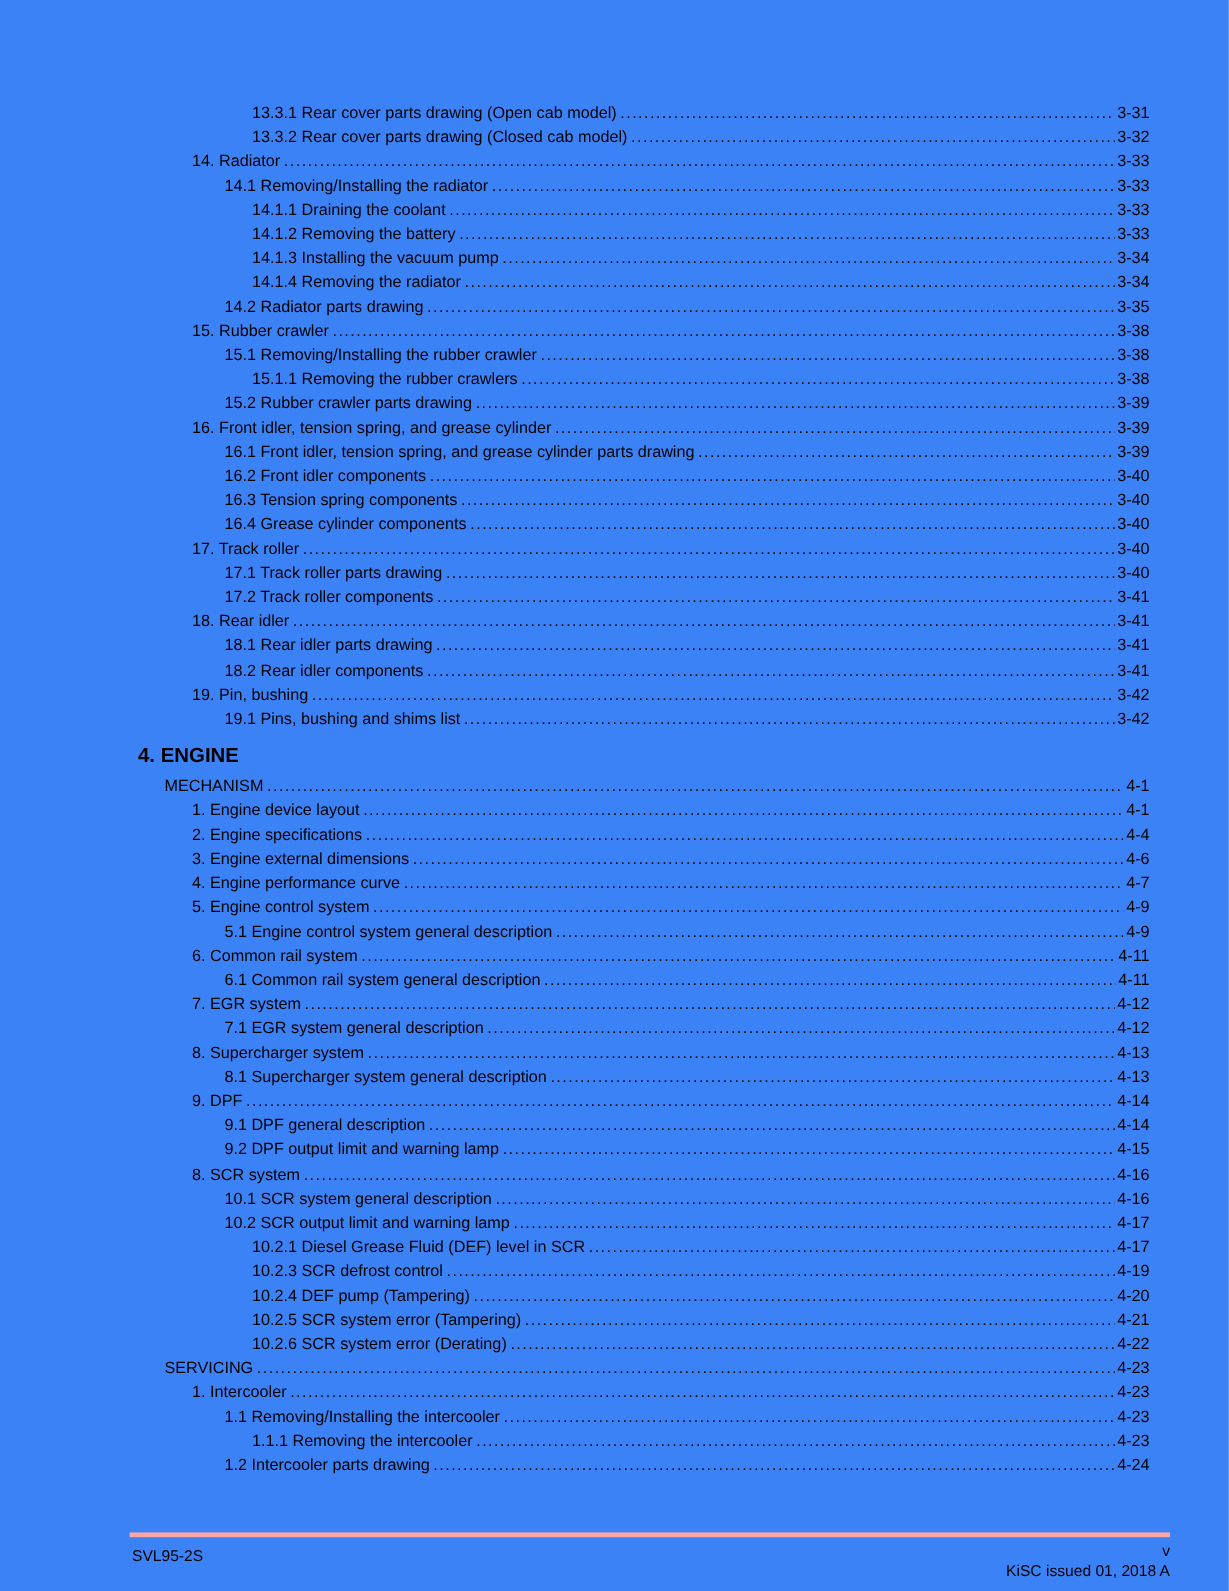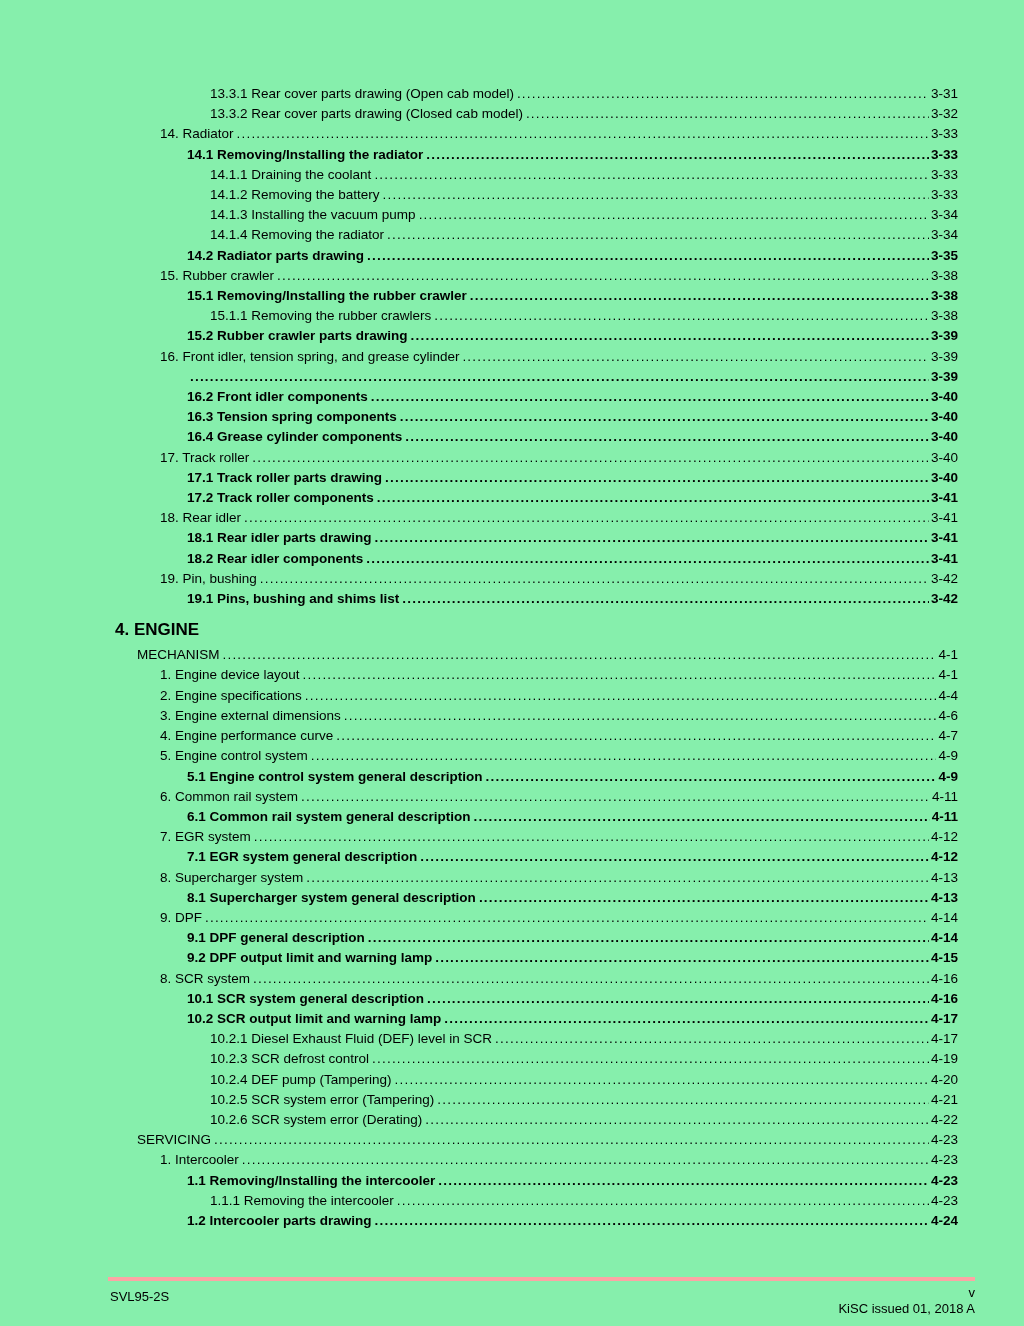--- a/index.html
+++ b/index.html
@@ -5,21 +5,21 @@
   html, body { margin: 0; padding: 0; }
   body {
     background: #ffffff;
     font-family: "Liberation Sans", sans-serif;
     color: #000;
   }
   .page {
     position: relative;
     width: 1024px;
     height: 1326px;
-    background: #86efac;
+    background: #3b82f6;
     overflow: hidden;
   }
   .toc {
     position: absolute;
     top: 84px;
     left: 115px;
     width: 843px;
     font-size: 13.5px;
   }
   .toc-row {
@@ -42,21 +42,21 @@
   .toc-page { flex: 0 0 auto; white-space: nowrap; text-align: center; }
 
   .lv0 {
     font-weight: bold;
     font-size: 17px;
     line-height: 22px;
     margin: 10px 0 4px 0;
   }
   .lv1 { padding-left: 22px; }
   .lv2 { padding-left: 45px; }
-  .lv3 { padding-left: 72px; font-weight: bold; }
+  .lv3 { padding-left: 72px; }
   .lv4 { padding-left: 95px; }
 
   .footer {
     position: absolute;
     left: 108px;
     width: 867px;
     top: 1277px;
     border-top: 4px solid #fca5a5;
     font-size: 13px;
   }
@@ -138,20 +138,21 @@
     <span class="toc-title">15.2 Rubber crawler parts drawing</span>
     <span class="toc-dots"></span>
     <span class="toc-page">3-39</span>
   </div>
       <div class="toc-row lv2">
     <span class="toc-title">16. Front idler, tension spring, and grease cylinder</span>
     <span class="toc-dots"></span>
     <span class="toc-page">3-39</span>
   </div>
       <div class="toc-row lv3">
+    <span class="toc-title">16.1 Front idler, tension spring, and grease cylinder parts drawing</span>
     <span class="toc-dots"></span>
     <span class="toc-page">3-39</span>
   </div>
       <div class="toc-row lv3">
     <span class="toc-title">16.2 Front idler components</span>
     <span class="toc-dots"></span>
     <span class="toc-page">3-40</span>
   </div>
       <div class="toc-row lv3">
     <span class="toc-title">16.3 Tension spring components</span>
@@ -296,21 +297,21 @@
     <span class="toc-title">10.1 SCR system general description</span>
     <span class="toc-dots"></span>
     <span class="toc-page">4-16</span>
   </div>
       <div class="toc-row lv3">
     <span class="toc-title">10.2 SCR output limit and warning lamp</span>
     <span class="toc-dots"></span>
     <span class="toc-page">4-17</span>
   </div>
       <div class="toc-row lv4">
-    <span class="toc-title">10.2.1 Diesel Exhaust Fluid (DEF) level in SCR</span>
+    <span class="toc-title">10.2.1 Diesel Grease Fluid (DEF) level in SCR</span>
     <span class="toc-dots"></span>
     <span class="toc-page">4-17</span>
   </div>
       <div class="toc-row lv4">
     <span class="toc-title">10.2.3 SCR defrost control</span>
     <span class="toc-dots"></span>
     <span class="toc-page">4-19</span>
   </div>
       <div class="toc-row lv4">
     <span class="toc-title">10.2.4 DEF pump (Tampering)</span>

